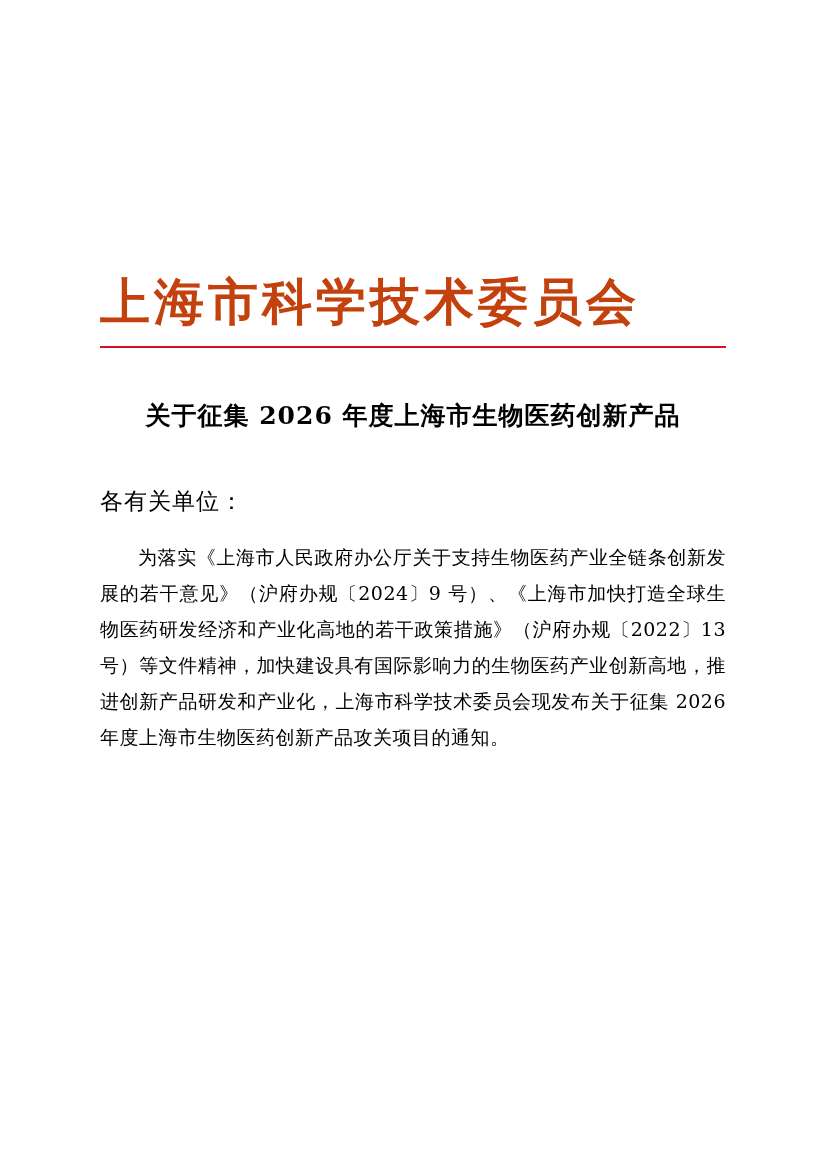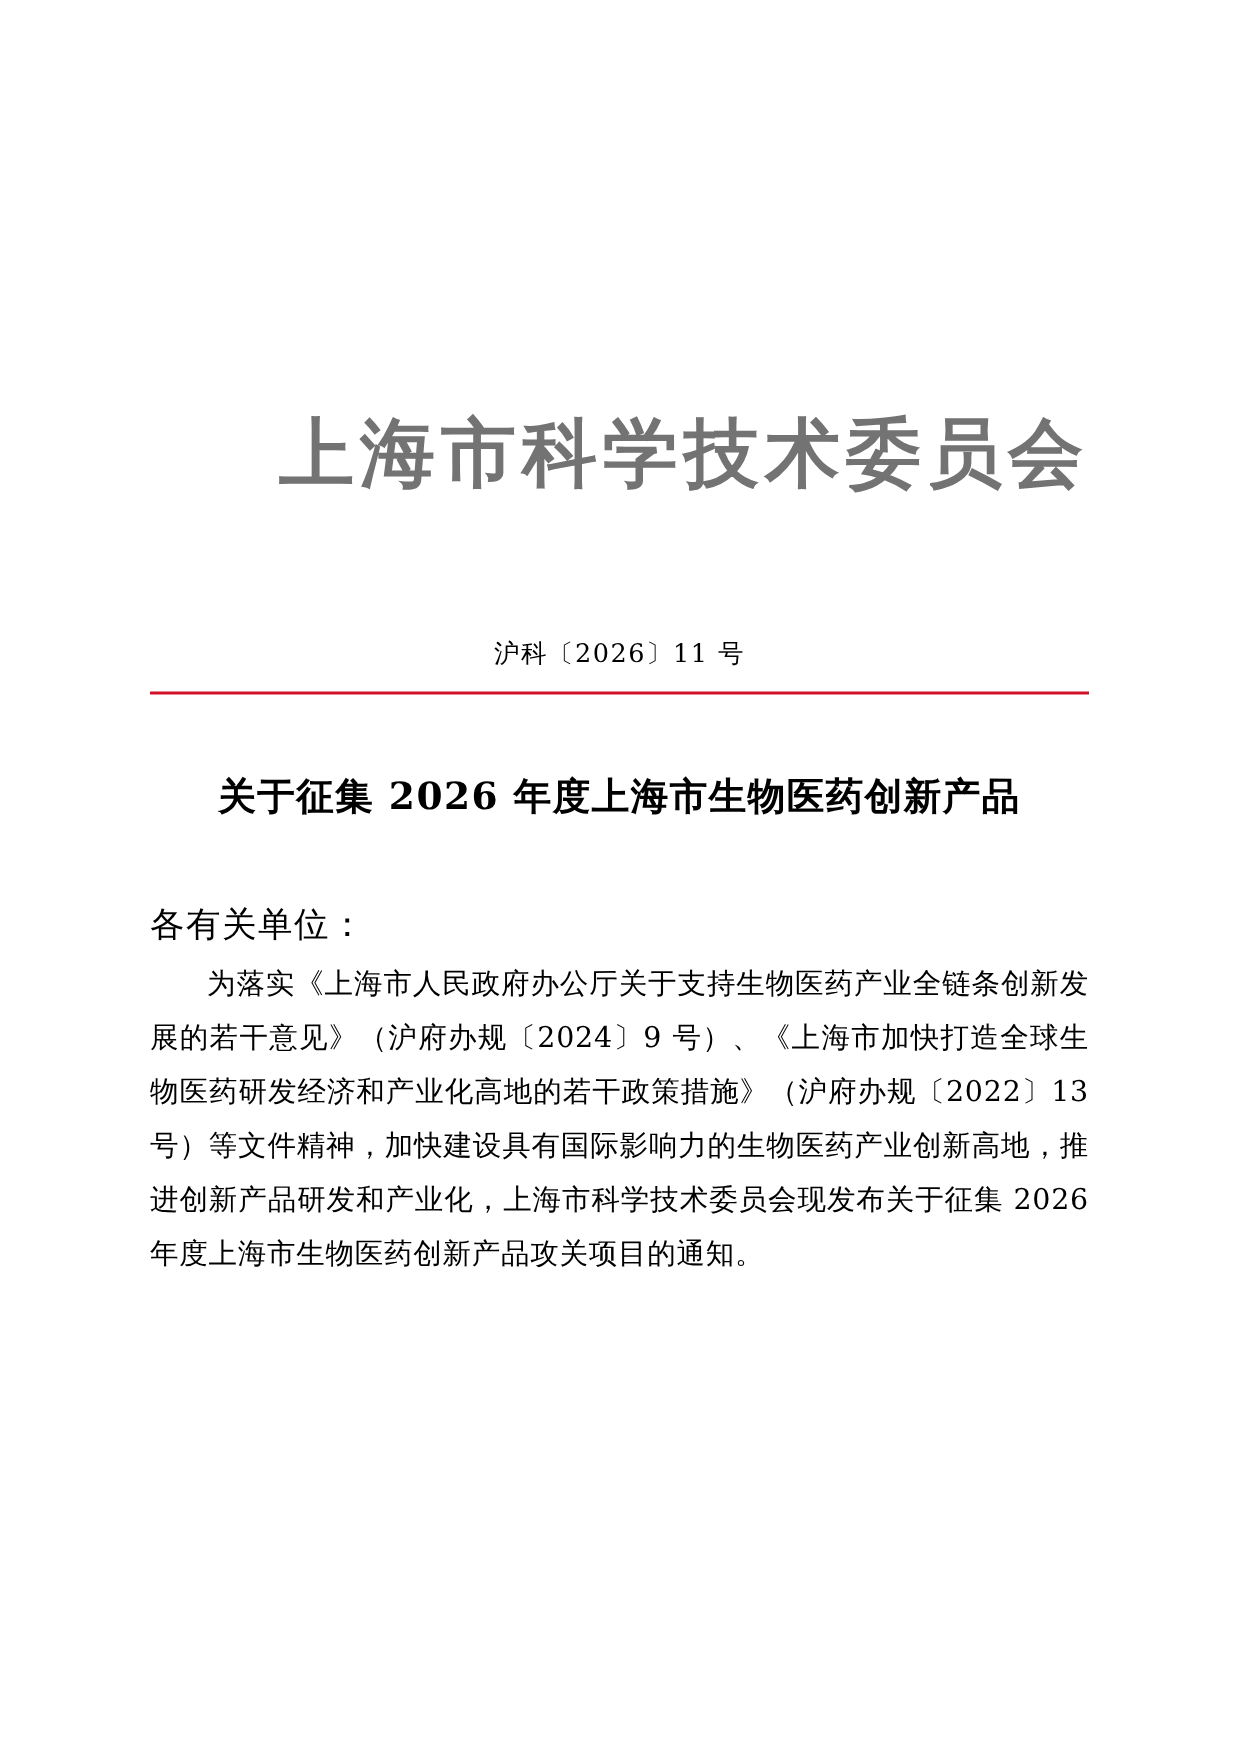--- a/index.html
+++ b/index.html
@@ -16,22 +16,22 @@
     overflow: hidden;
   }
   .page {
     width: 826px;
     height: 1169px;
     box-sizing: border-box;
     padding: 0 100px;
     position: relative;
   }
   .letterhead {
-    text-align: right;
-    color: #737373;
+    text-align: left;
+    color: #c2410c;
     font-family: "DejaVu Serif", "Liberation Serif", serif;
     font-weight: bold;
     font-size: 50px;
     letter-spacing: 4px;
     margin-top: 272px;
     line-height: 1.2;
     white-space: nowrap;
   }
   .doc-number {
     text-align: center;
@@ -58,39 +58,38 @@
     font-size: 23px;
     margin-top: 48px;
     letter-spacing: 1px;
   }
   .body-para {
     font-size: 19px;
     line-height: 1.9;
     text-align: justify;
     text-justify: inter-ideograph;
     text-indent: 2em;
-    margin: 6px 0 0 0;
+    margin: 22px 0 0 0;
     letter-spacing: 0.5px;
   }
   .section-heading {
     font-size: 19px;
     font-weight: bold;
     text-indent: 2em;
     margin-top: 14px;
     letter-spacing: 1px;
   }
 </style>
 </head>
 <body>
 
 <div class="page">
 
   <div class="letterhead">上海市科学技术委员会</div>
 
-  <div class="doc-number">沪科〔2026〕11 号</div>
 
   <hr class="red-rule">
 
   <div class="doc-title">
     <div>关于征集 2026 年度上海市生物医药创新产品</div>
   </div>
 
   <div class="salutation">各有关单位：</div>
 
   <p class="body-para">为落实《上海市人民政府办公厅关于支持生物医药产业全链条创新发展的若干意见》（沪府办规〔2024〕9 号）、《上海市加快打造全球生物医药研发经济和产业化高地的若干政策措施》（沪府办规〔2022〕13 号）等文件精神，加快建设具有国际影响力的生物医药产业创新高地，推进创新产品研发和产业化，上海市科学技术委员会现发布关于征集 2026 年度上海市生物医药创新产品攻关项目的通知。</p>

